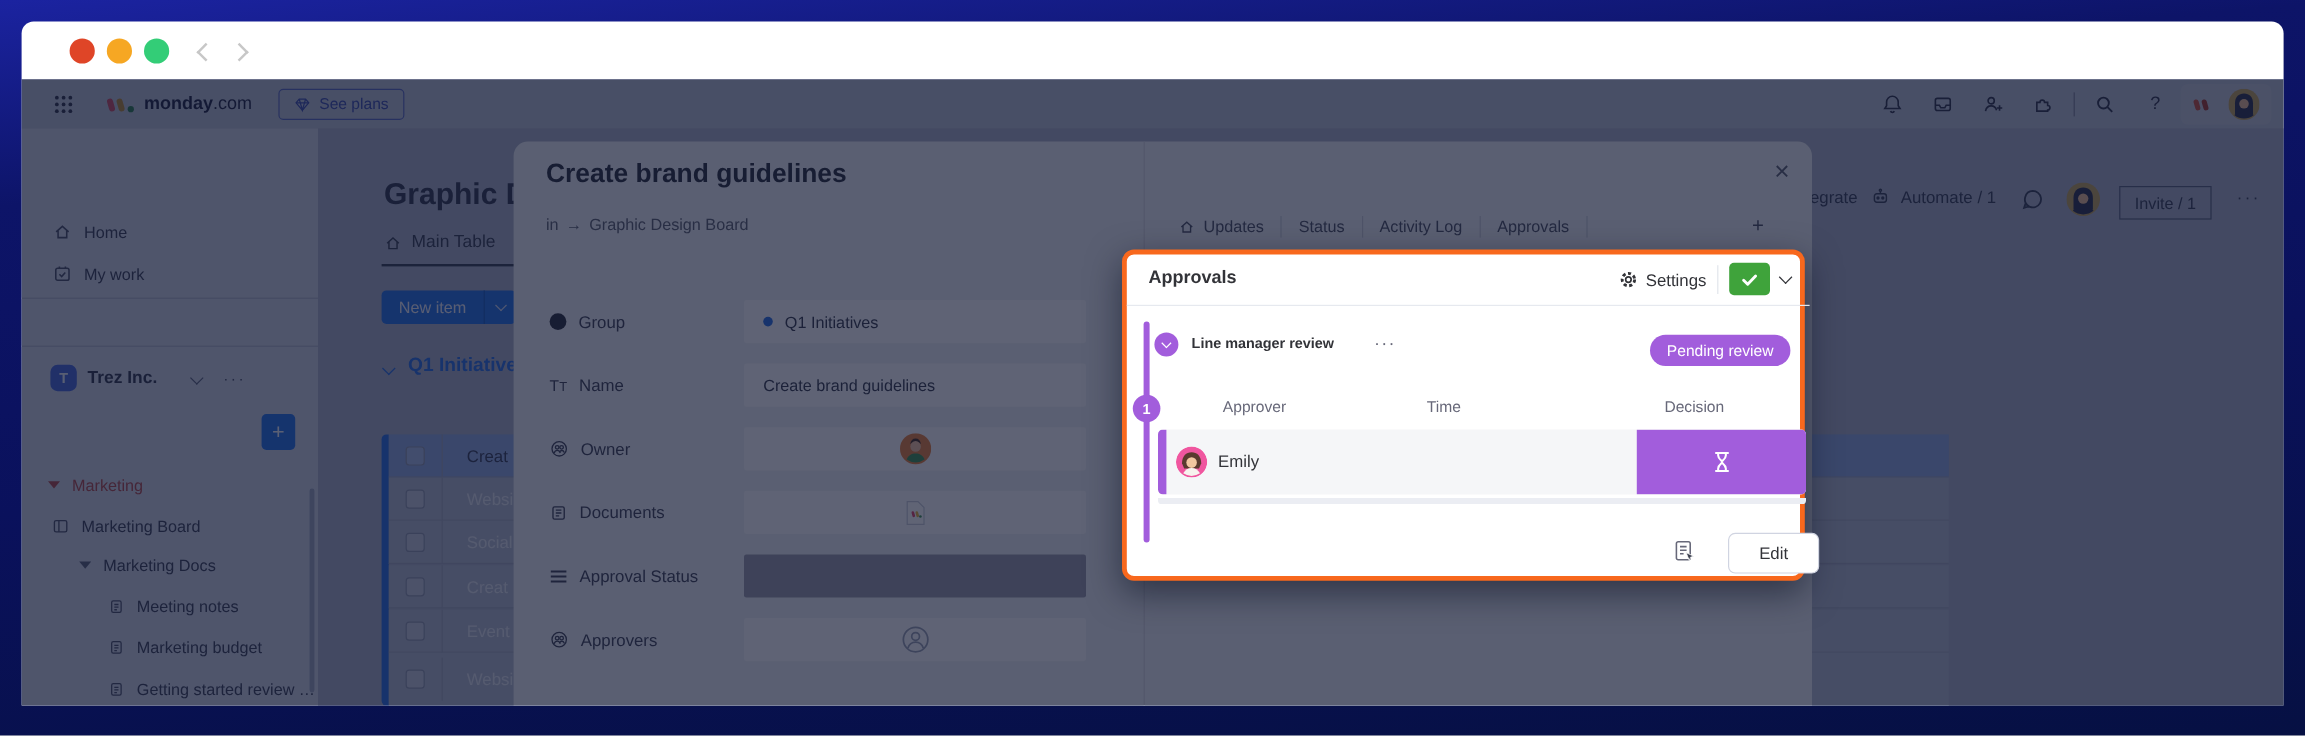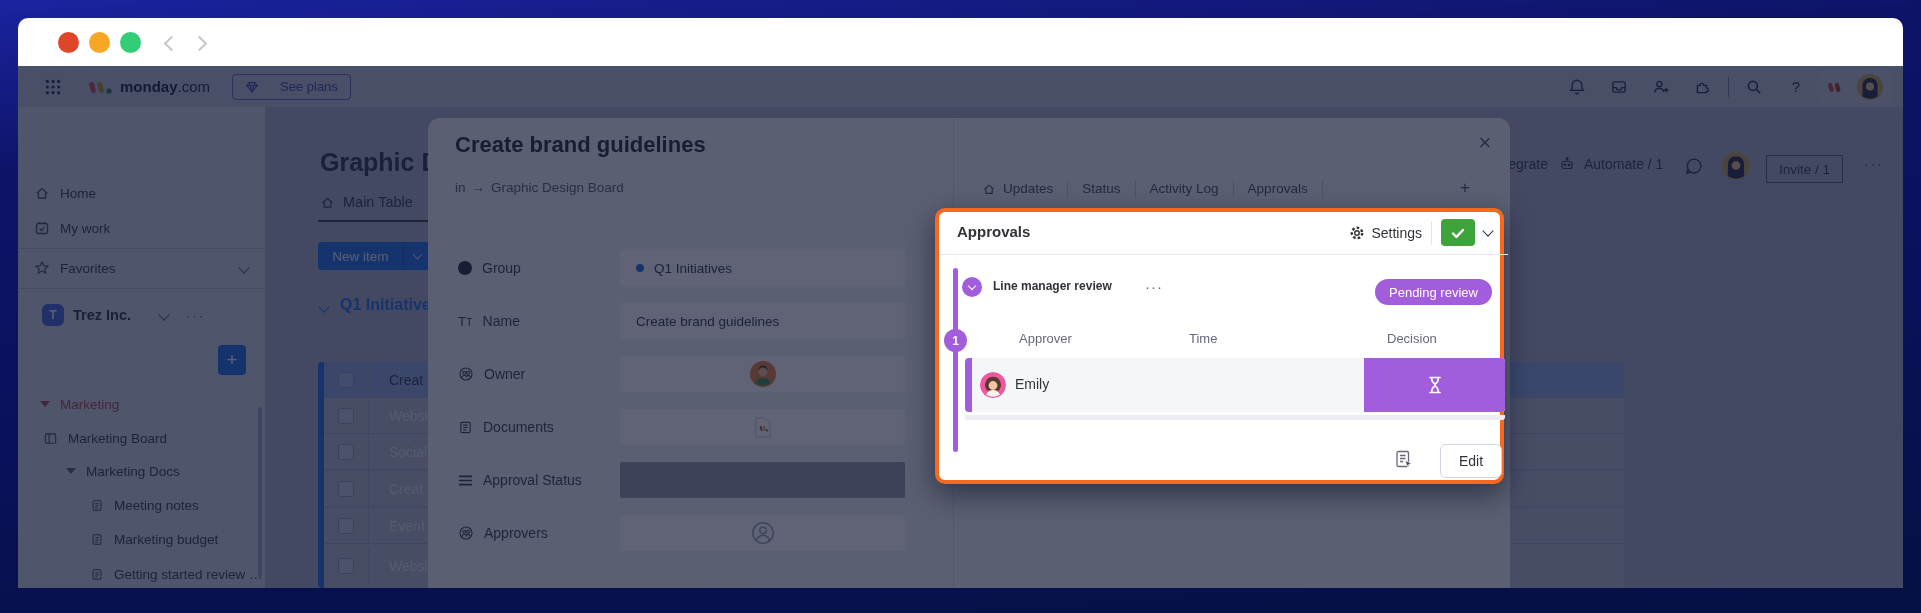--- a/index.html
+++ b/index.html
@@ -19,28 +19,28 @@
 
   
   .app { position:absolute; left:18px; top:66px; width:1885px; height:522px;
          background:#aab1c6; overflow:hidden; }
   .dim { position:absolute; inset:0; background:rgba(14,20,46,0.66); z-index:10; }
 
   
   .hdr { position:absolute; left:0; top:0; width:1885px; height:41px; background:#b9c0d2;
          display:flex; align-items:center; color:#1f2543; }
   .hdr .logo-txt { font-size:15px; color:#1f2543; }
-  .seeplans { display:flex; align-items:center; gap:21px; border:1px solid #5a6bc0; color:#3d4fae;
+  .seeplans { display:flex; align-items:center; gap:7px; border:1px solid #5a6bc0; color:#3d4fae;
               border-radius:4px; height:26px; padding:0 12px; font-size:13px; }
   .hicon { width:42px; display:flex; justify-content:center; color:#30354c; }
 
   
   .sb { position:absolute; left:0; top:41px; width:247px; height:481px; background:#ccd2e2; }
   .srow { position:absolute; left:0; width:247px; height:26px; display:flex; align-items:center;
-          gap:10px; padding-left:16px; color:#3c4258; font-size:13.5px; }
+          gap:10px; padding-left:26px; color:#3c4258; font-size:13.5px; }
   .sdiv { position:absolute; left:0; width:247px; height:1px; background:#aeb5c9; }
   .chev { width:8px; height:8px; border-right:1.7px solid #5a617a; border-bottom:1.7px solid #5a617a;
           display:inline-block; transform:rotate(45deg); }
   .caret-d { width:0; height:0; border-left:5px solid transparent; border-right:5px solid transparent;
              border-top:6px solid #5a617a; display:inline-block; }
   .t-avatar { width:22px; height:22px; border-radius:6px; background:#4668d9; color:#e8ecf8;
               font-size:12px; font-weight:700; display:flex; align-items:center; justify-content:center; }
   .searchbox { position:absolute; left:12px; top:0; width:180px; height:30px; border:1px solid #9aa2ba;
                border-radius:4px; background:#d8ddeb; display:flex; align-items:center; gap:8px; padding:0 9px; }
   .searchbox input { border:none; outline:none; background:transparent; font-size:13px; color:#3c4258;
@@ -110,21 +110,21 @@
   .badge { position:absolute; left:436px; top:67px; height:26px; background:#a25ddc; color:#fff;
            font-size:13px; border-radius:13px; padding:0 14px; display:flex; align-items:center; }
   .colhdr { position:absolute; top:119px; font-size:13px; color:#676879; }
   .arow { position:absolute; left:26px; top:146px; width:540px; height:54px; background:#f5f6f8;
           border-radius:4px; overflow:hidden; }
   .arow .accent { position:absolute; left:0; top:0; width:7px; height:54px; background:#a25ddc; }
   .arow .aname { position:absolute; left:50px; top:18px; font-size:14px; color:#323338; }
   .dcell { position:absolute; left:399px; top:0; width:141px; height:54px; background:#a25ddc;
            display:flex; align-items:center; justify-content:center; }
   .sliver { position:absolute; left:26px; top:203px; width:540px; height:5px; background:#ebedf3; border-radius:0 0 3px 3px; }
-  .editbtn { position:absolute; left:501px; top:232px; width:62px; height:34px; background:#fff;
+  .editbtn { position:absolute; left:501px; top:232px; width:76px; height:34px; background:#fff;
              border:1px solid #d0d4e1; border-radius:6px; font-size:14px; color:#323338;
              display:flex; align-items:center; justify-content:center; }
 </style>
 </head>
 <body>
 
 <div id="canvas">
 
   <div class="chrome">
     <span class="light" style="left:40px;background:#df4527;"></span>
@@ -222,27 +222,20 @@
         <span>Home</span>
       </div>
       <div class="srow" style="top:108px;">
         <svg width="16" height="16" viewBox="0 0 16 16" fill="none" stroke="#4a5068" stroke-width="1.3">
           <rect x="2.5" y="3.5" width="11" height="10" rx="1.5"></rect>
             <path d="M5.5 3.5V2M10.5 3.5V2M5.5 8.6l1.9 1.9 3-3.4"></path>
         </svg>
         <span>My work</span>
       </div>
       <div class="sdiv" style="top:141px;"></div>
-      <div class="srow" style="top:148px;">
-        <svg width="16" height="16" viewBox="0 0 16 16" fill="none" stroke="#4a5068" stroke-width="1.2">
-          <path d="M8 2l1.8 3.7 4.1.5-3 2.8.8 4L8 11 4.3 13l.8-4-3-2.8 4.1-.5z"></path>
-        </svg>
-        <span>Favorites</span>
-        <span class="chev" style="position:absolute;left:222px;"></span>
-      </div>
       <div class="sdiv" style="top:181px;"></div>
 
       <div class="srow" style="top:194px;height:28px;padding-left:24px;gap:9px;">
         <span class="t-avatar">T</span>
         <span style="font-size:14.5px;font-weight:700;color:#343a50;">Trez Inc.</span>
         <span class="chev" style="position:absolute;left:142px;"></span>
         <span style="position:absolute;left:168px;letter-spacing:2px;color:#4a5068;font-size:13px;">···</span>
       </div>
 
       <div style="position:absolute; top:238px; left:0; width:247px; height:30px;">

